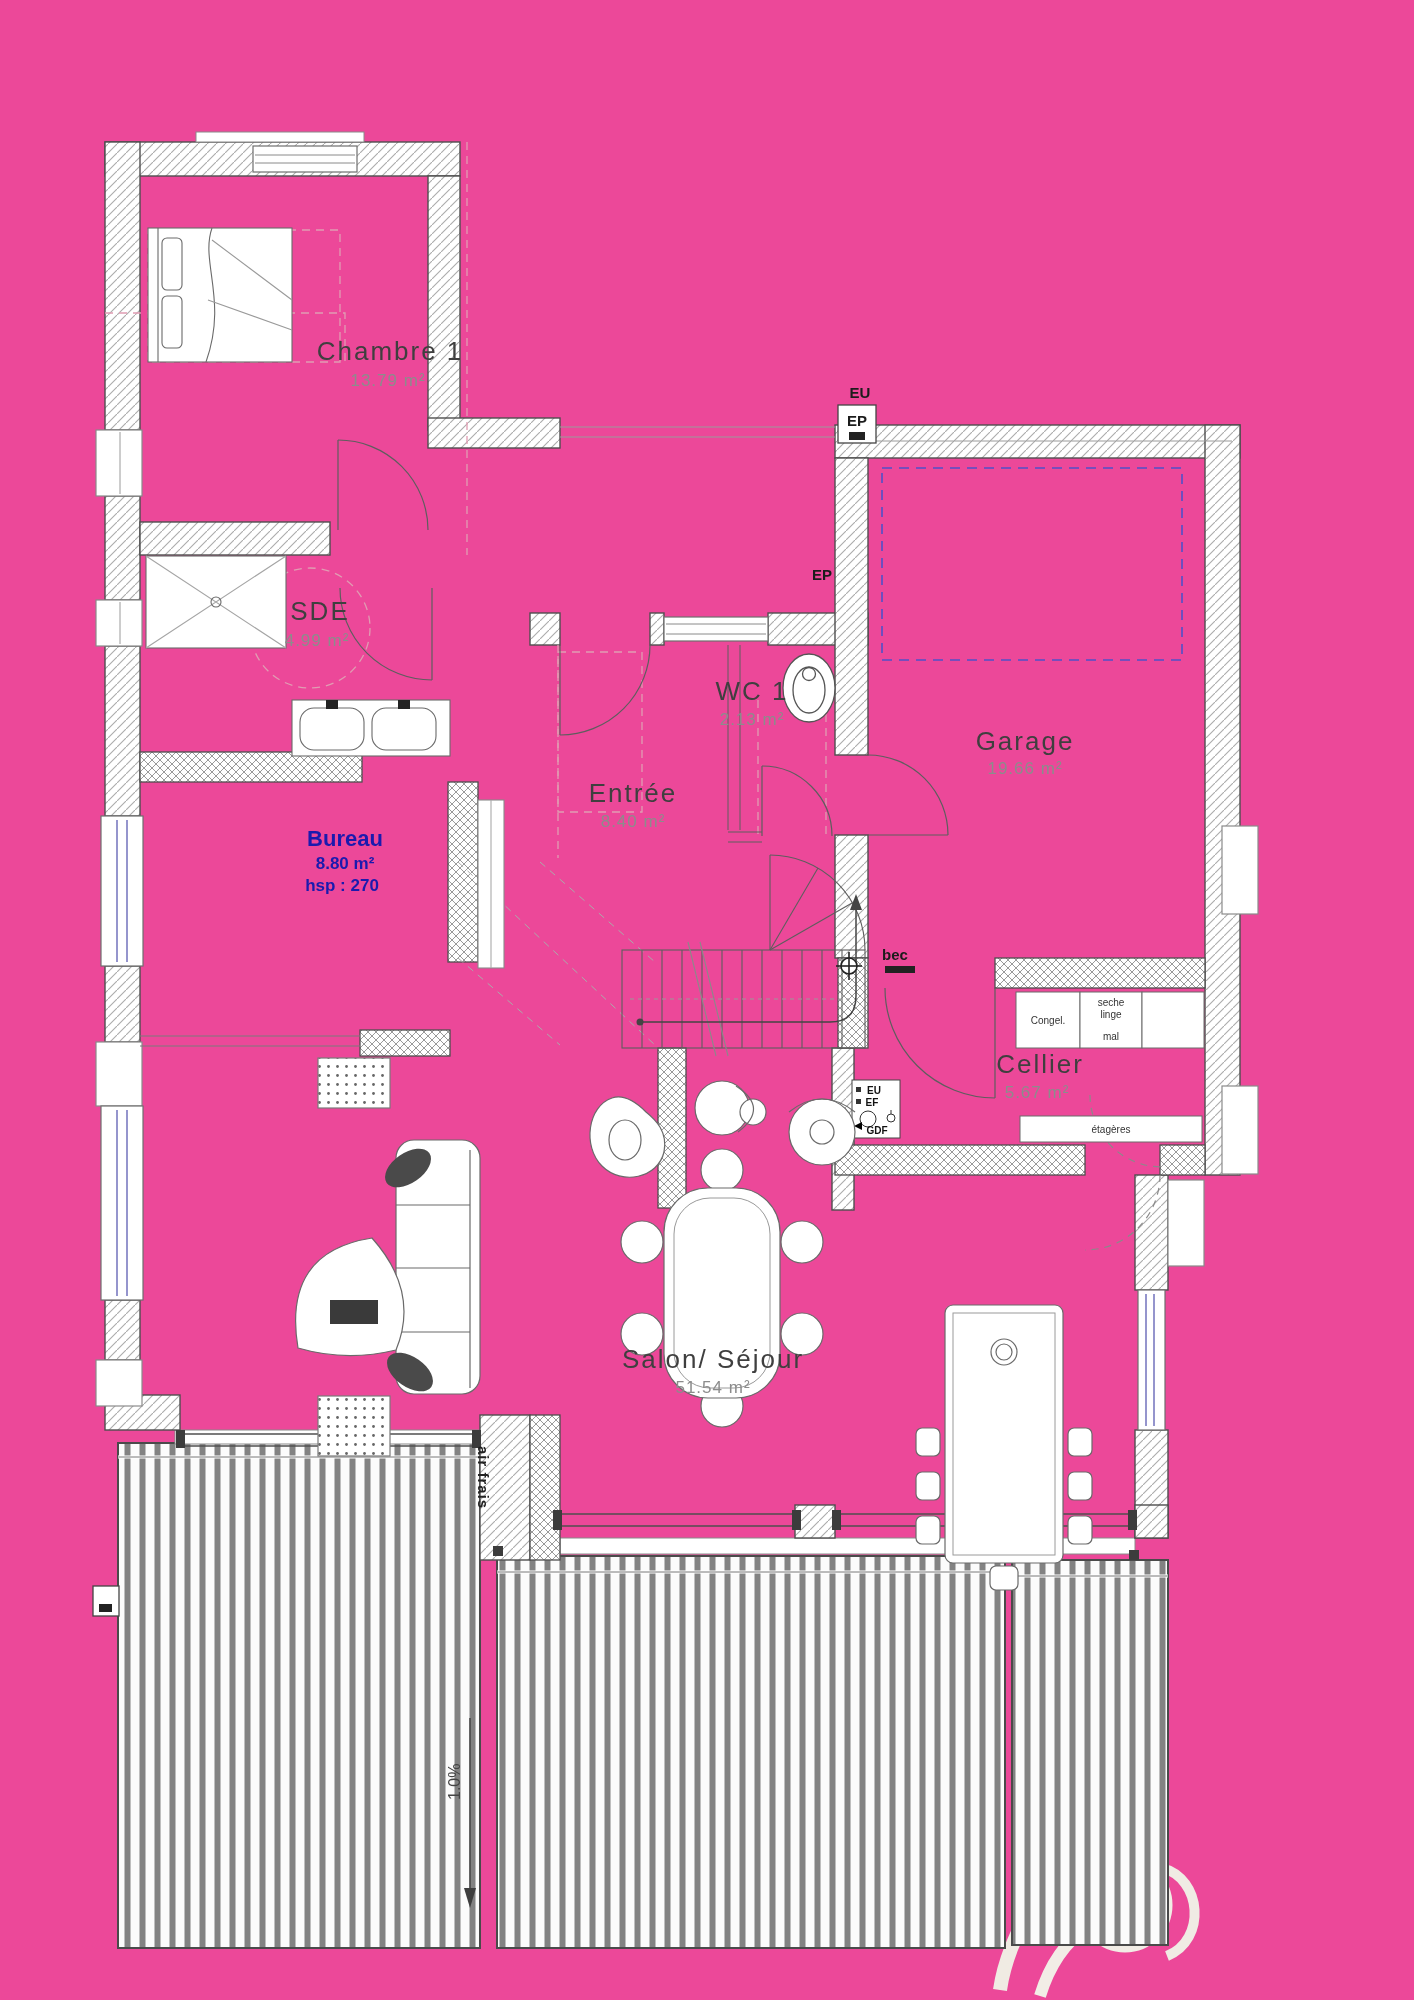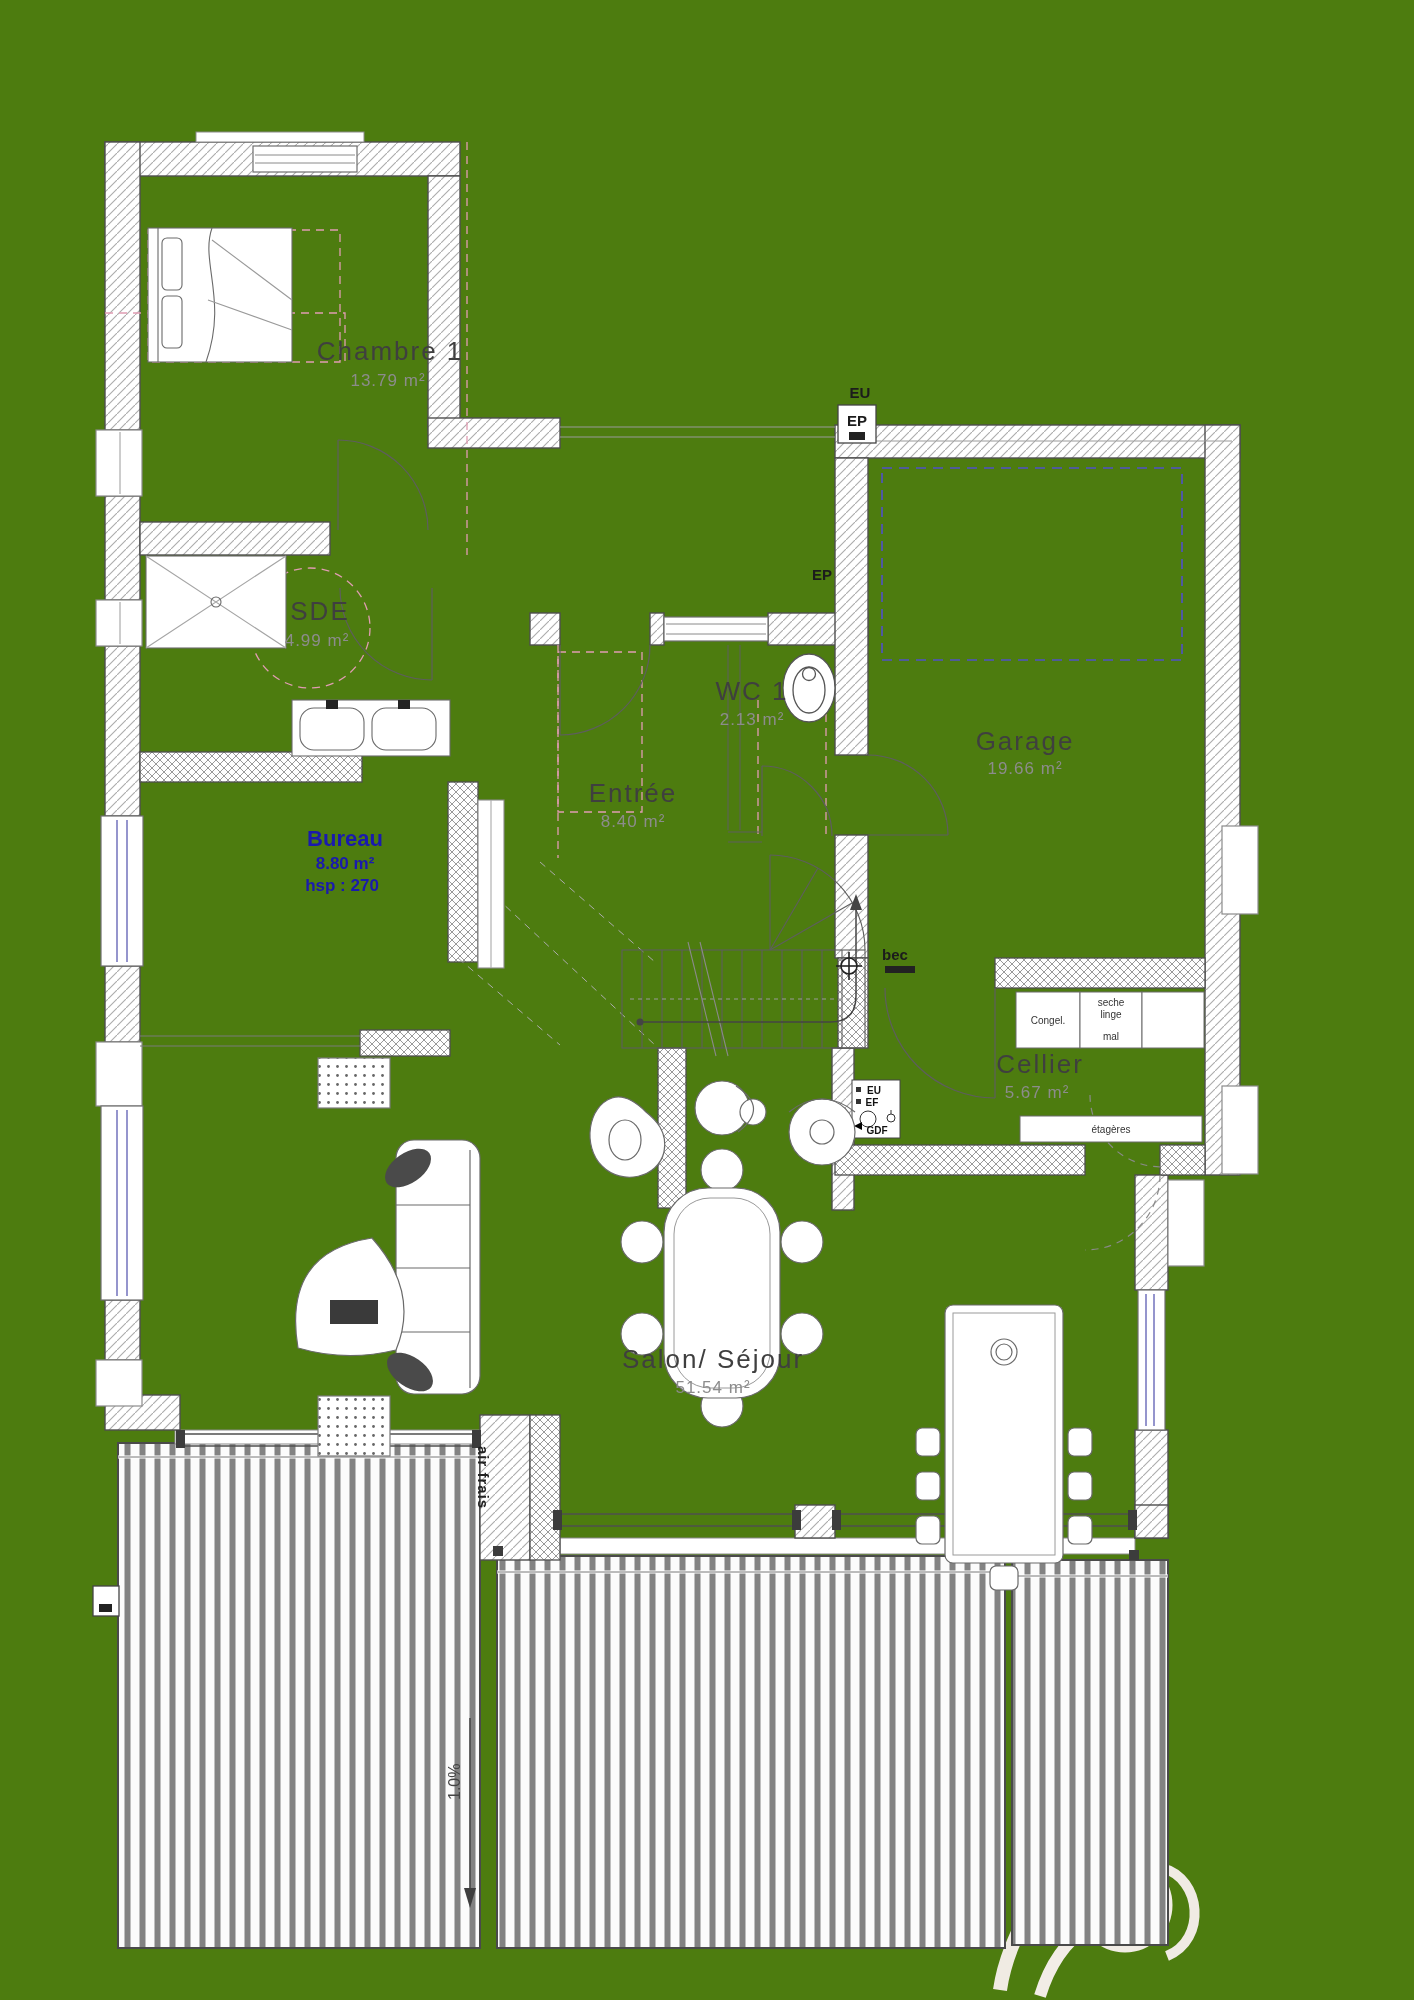--- a/index.html
+++ b/index.html
@@ -1,16 +1,16 @@
 <!DOCTYPE html>
 <html><head>
 <meta charset="utf-8">
 <style>
   html,body{margin:0;padding:0;background:#ffffff;}
-  .plan-wrap{position:relative;width:1414px;height:2000px;background:#4d7c0f;overflow:hidden;}
+  .plan-wrap{position:relative;width:1414px;height:2000px;background:#ec4899;overflow:hidden;}
   svg{display:block;}
   text{font-family:"Liberation Sans","DejaVu Sans",sans-serif;}
   .room-name{font-size:26px;fill:#3f3f3f;letter-spacing:2px;}
   .room-area{font-size:17px;fill:#8c8c8c;letter-spacing:1px;}
   .bureau-name{font-size:22px;font-weight:bold;fill:#1a1aae;}
   .bureau-sub{font-size:17px;font-weight:bold;fill:#1a1aae;}
   .small-bold{font-size:15px;font-weight:bold;fill:#1c1c1c;}
   .tiny{font-size:10px;fill:#333;}
   .tiny-b{font-size:10px;font-weight:bold;fill:#111;}
   .rot-label{font-size:15px;font-weight:bold;fill:#222;letter-spacing:1px;}

